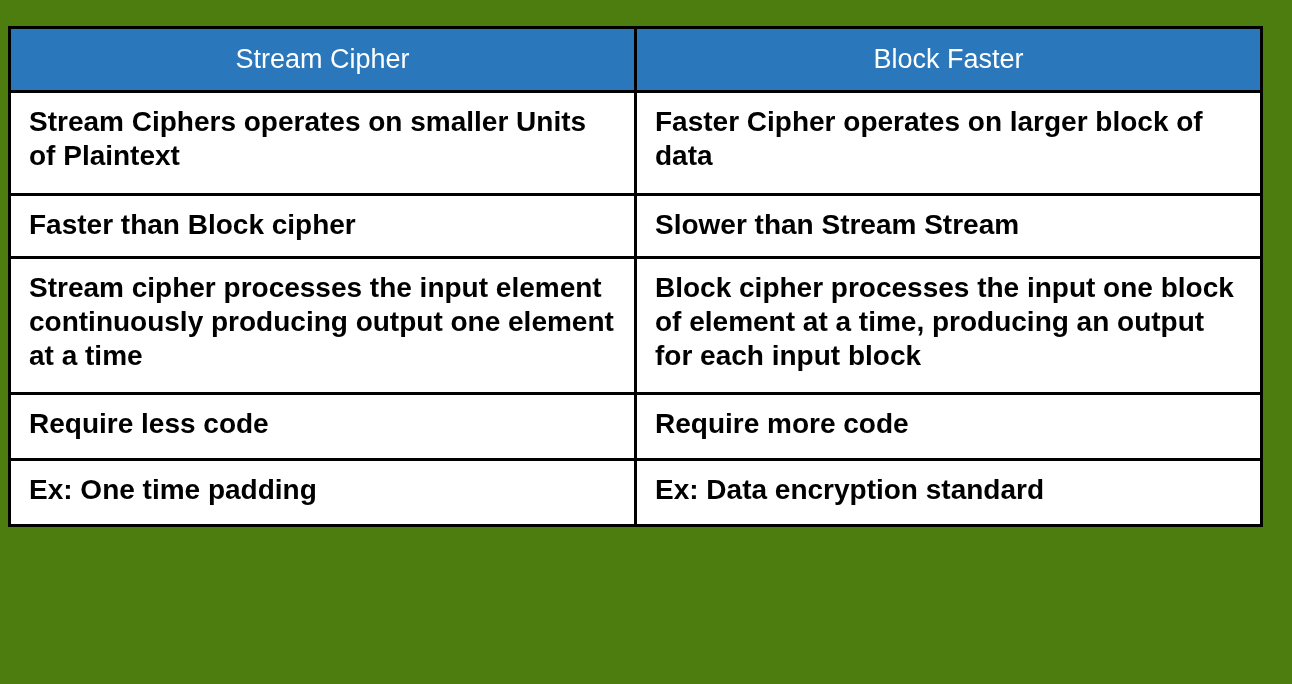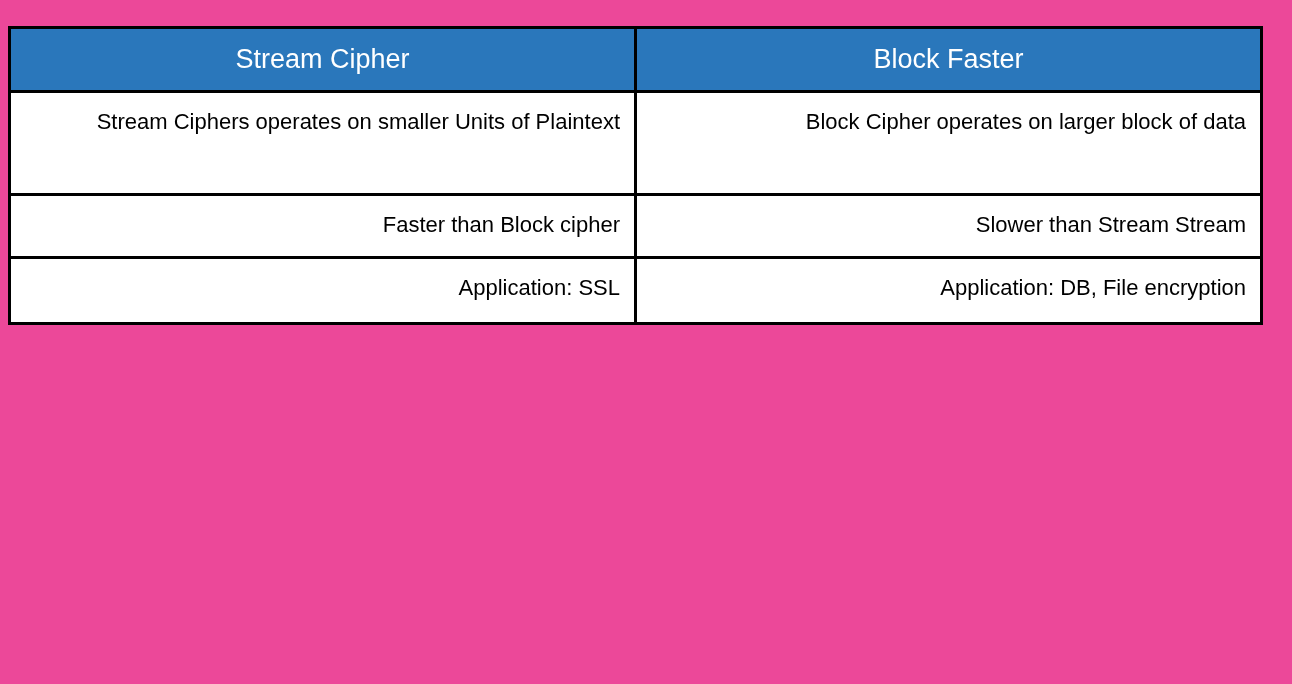--- a/index.html
+++ b/index.html
@@ -11,21 +11,21 @@
     width: 1292px;
     height: 684px;
     font-family: "Liberation Sans", sans-serif;
     overflow: hidden;
   }
 
   .page {
     position: relative;
     width: 1292px;
     height: 684px;
-    background: #ec4899;
+    background: #4d7c0f;
   }
 
   .comparison-table {
     position: absolute;
     left: 8px;
     top: 26px;
     width: 1252px;
     border-collapse: collapse;
     table-layout: fixed;
     border: 3px solid #000000;
@@ -49,25 +49,26 @@
     font-size: 27px;
     line-height: 34px;
     height: 64px;
     padding: 13px 10px 13px 10px;
     box-sizing: border-box;
   }
 
   .comparison-table tbody td {
     background: #ffffff;
     color: #000000;
-    font-size: 22px;
+    font-size: 28px;
     line-height: 34px;
     padding: 12px 14px 14px 18px;
     box-sizing: border-box;
-    text-align: right;
+    text-align: left;
+    font-weight: bold;
   }
 
   .cell-text {
     display: block;
     white-space: pre-line;
   }
 
   
   tr[data-row="0"] td { height: 103px; }
   tr[data-row="1"] td { height: 47px; }
@@ -99,42 +100,58 @@
       </tr>
     </thead>
 
     <tbody>
 
       <tr data-row="0">
         <td>
           <span class="cell-text">Stream Ciphers operates on smaller Units of Plaintext</span>
         </td>
         <td>
-          <span class="cell-text">Block Cipher operates on larger block of data</span>
+          <span class="cell-text">Faster Cipher operates on larger block of data</span>
         </td>
       </tr>
 
       <tr data-row="1">
         <td>
           <span class="cell-text">Faster than Block cipher</span>
         </td>
         <td>
           <span class="cell-text">Slower than Stream Stream</span>
         </td>
       </tr>
 
+      <tr data-row="2">
+        <td>
+          <span class="cell-text">Stream cipher processes the input element continuously producing output one element at a time</span>
+        </td>
+        <td>
+          <span class="cell-text">Block cipher processes the input one block of element at a time, producing an output for each input block</span>
+        </td>
+      </tr>
+
+      <tr data-row="3">
+        <td>
+          <span class="cell-text">Require less code</span>
+        </td>
+        <td>
+          <span class="cell-text">Require more code</span>
+        </td>
+      </tr>
 
 
-
-
-      <tr data-row="6">
+      <tr data-row="5">
         <td>
-          <span class="cell-text">Application: SSL</span>
+          <span class="cell-text">Ex: One time padding</span>
         </td>
         <td>
-          <span class="cell-text">Application: DB, File encryption</span>
+          <span class="cell-text">Ex: Data encryption standard</span>
         </td>
       </tr>
+
 
     </tbody>
   </table>
 
 </div>
 
 </body></html>

